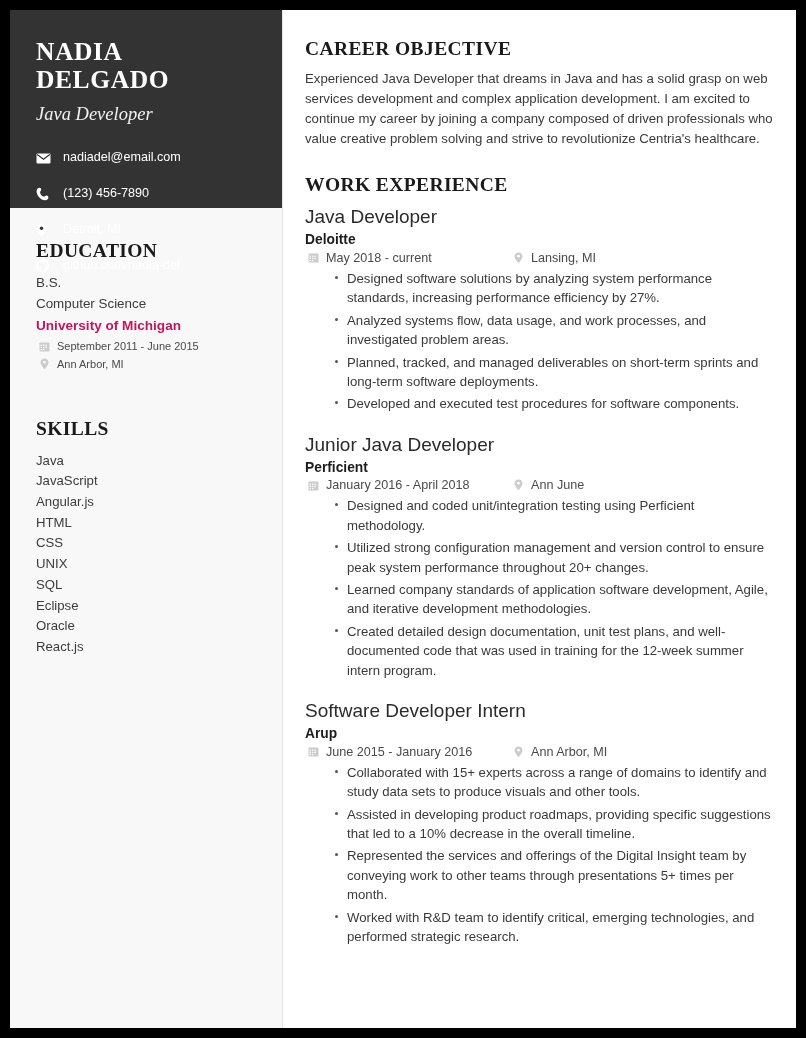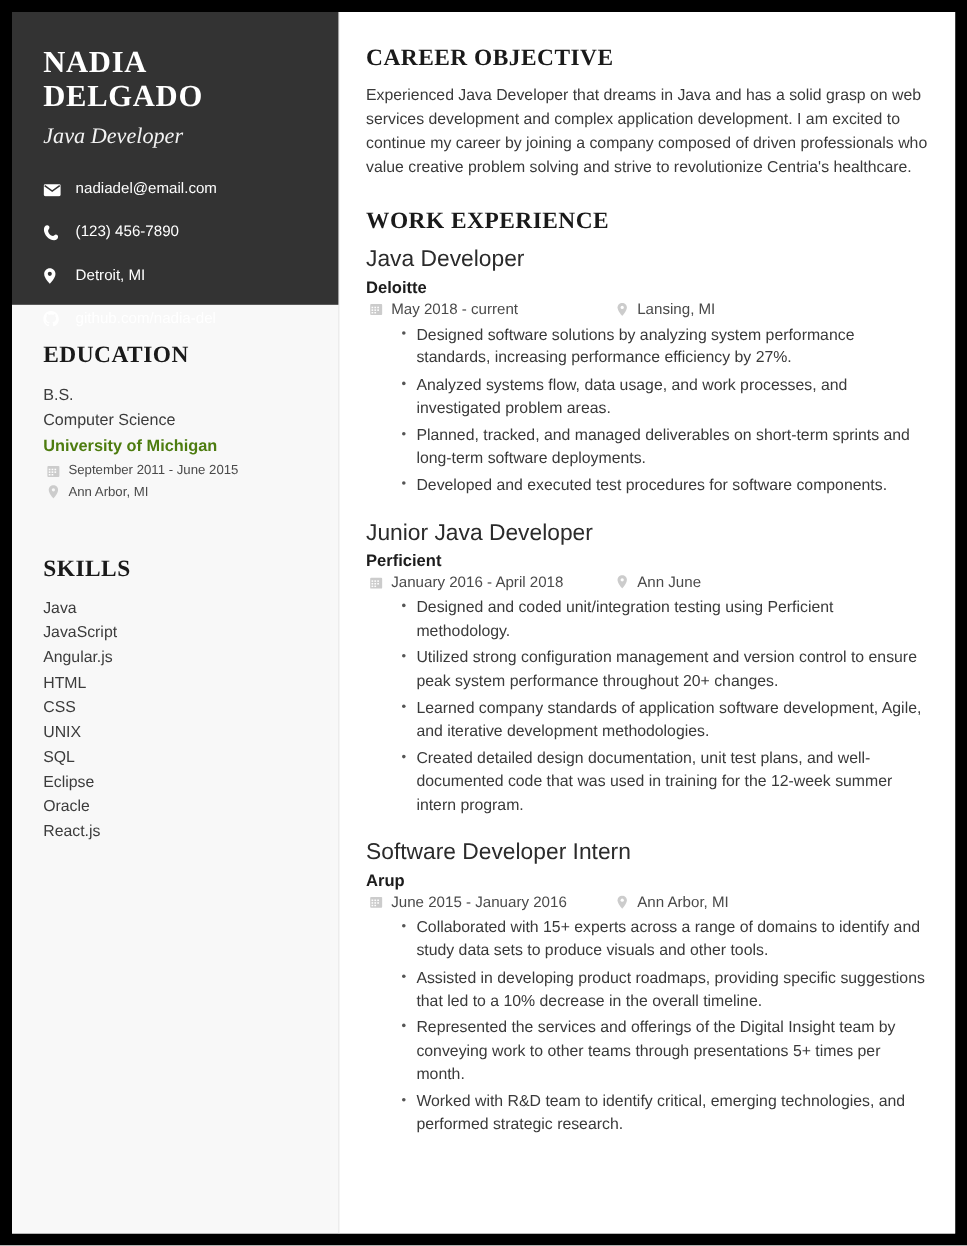--- a/index.html
+++ b/index.html
@@ -35,21 +35,21 @@
     box-sizing: border-box;
     display: flex;
     flex-direction: column;
     border-right: 1px solid #e4e4e4;
   }
   .id-block {
     background: #333333;
     color: #ffffff;
     box-sizing: border-box;
     padding: 28px 24px 26px 26px;
-    height: 244px;
+    height: 198px;
   }
   .full-name {
     font-family: "Liberation Serif", serif;
     font-weight: bold;
     font-size: 25.5px;
     letter-spacing: 0.6px;
     line-height: 1.1;
     margin: 0 0 10px 0;
     color: #ffffff;
   }
@@ -100,21 +100,21 @@
     letter-spacing: 0.4px;
     margin: 10px 0 11px 0;
   }
   .edu-line {
     font-size: 13.4px;
     color: #3c3c3c;
     line-height: 1.55;
   }
   .edu-school {
     font-size: 13.6px;
-    color: #4d7c0f;
+    color: #be185d;
     font-weight: bold;
     line-height: 1.5;
     margin-top: 1px;
   }
   .meta-row {
     display: flex;
     align-items: center;
     font-size: 11px;
     color: #4a4a4a;
     margin-top: 3px;

